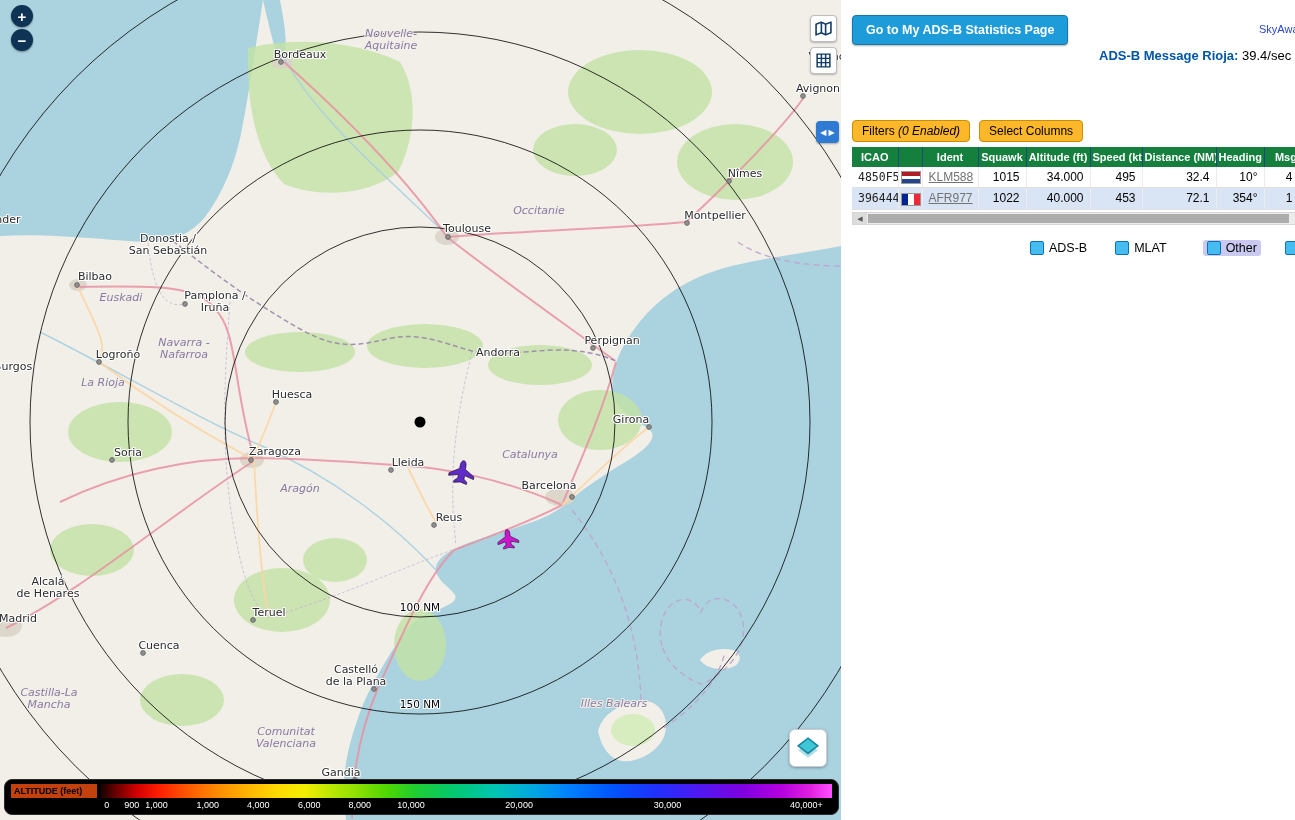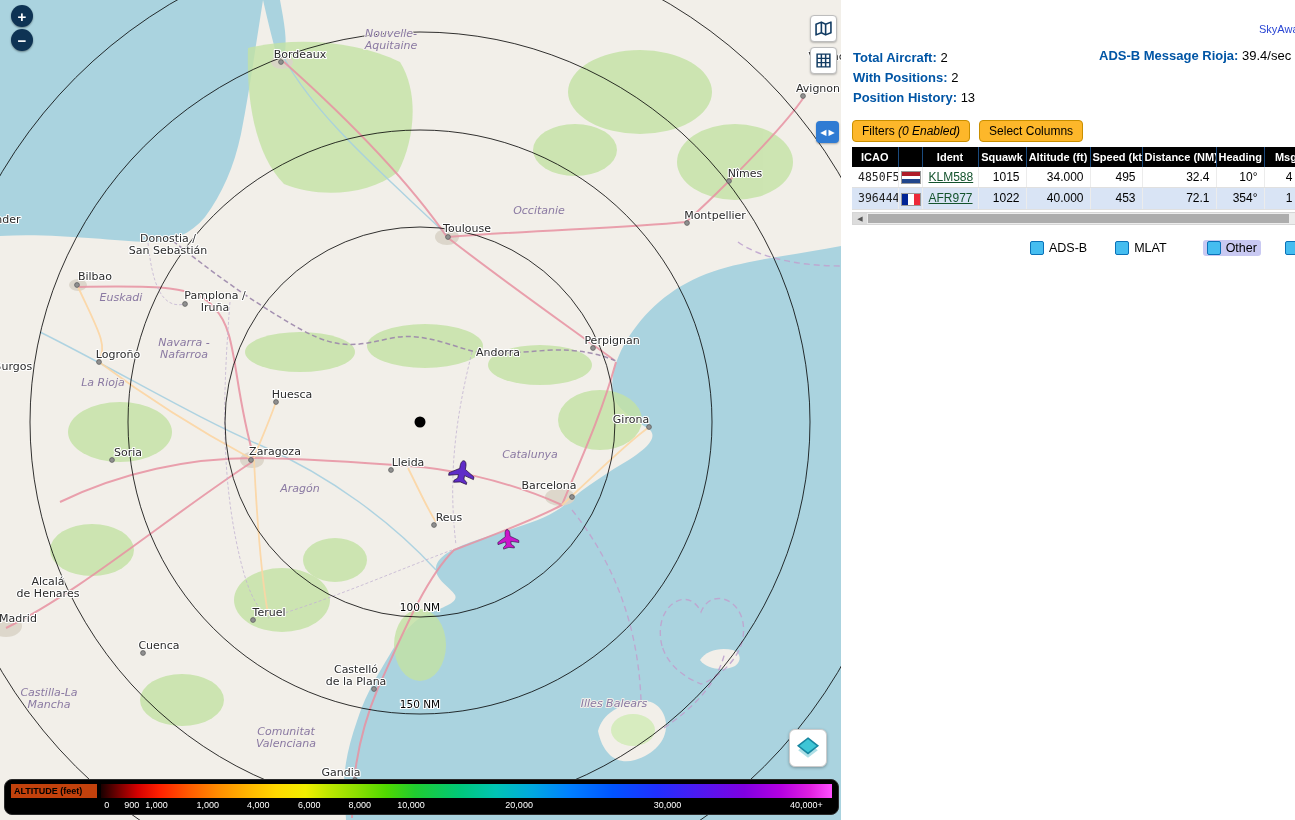--- a/index.html
+++ b/index.html
@@ -57,32 +57,32 @@
   .stat-label{color:#0055a5;font-weight:bold;}
   .stat-value{color:#000;}
 
   #filter-row{position:absolute;left:11px;top:120px;display:flex;gap:9px;}
   .orange-btn{background:#fdb72a;border:1px solid #c98f00;border-radius:4px;font-size:12px;
     color:#000;padding:3px 9px;cursor:pointer;white-space:nowrap;font-family:"Liberation Sans",sans-serif;}
   .orange-btn em{font-style:italic;}
 
   #table-wrap{position:absolute;left:11px;top:147px;width:443px;overflow:visible;}
   table{border-collapse:collapse;table-layout:fixed;width:462px;}
-  th{background:#000000;color:#fff;font-size:11px;font-weight:bold;padding:4px 2px;text-align:center;
+  th{background:#15803d;color:#fff;font-size:11px;font-weight:bold;padding:4px 2px;text-align:center;
     border-right:1px solid #1a4a7e;white-space:nowrap;overflow:hidden;cursor:pointer;}
   td{font-size:12px;color:#000;padding:3px 6px;border-bottom:1px solid #e0e0e0;
     border-right:1px solid #ececec;white-space:nowrap;overflow:hidden;}
   tbody tr:nth-child(odd){background:#ffffff;}
   tbody tr:nth-child(even){background:#d9e4f5;}
   tbody tr{cursor:pointer;}
   .c-icao{font-family:"DejaVu Sans Mono","Liberation Mono",monospace;font-size:11.5px;color:#222;}
   .c-flag{text-align:center;padding:3px 2px;}
   .num{text-align:right;}
   .ctr{text-align:center;}
-  td a{color:#14532d;}
+  td a{color:#737373;}
   .flag{display:inline-block;width:18px;height:11px;border:1px solid #999;vertical-align:middle;}
   .flag-nl{background:linear-gradient(180deg,#AE1C28 0 33%,#fff 33% 66%,#21468B 66% 100%);}
   .flag-fr{background:linear-gradient(90deg,#002395 0 33%,#fff 33% 66%,#ED2939 66% 100%);}
 
   #hscroll{position:absolute;left:11px;top:212px;width:450px;height:13px;background:#ececec;
     border:1px solid #d6d6d6;box-sizing:border-box;}
   #hscroll-arrow{position:absolute;left:0;top:0;bottom:0;width:14px;background:#dcdcdc;color:#555;
     font-size:7px;display:flex;align-items:center;justify-content:center;cursor:pointer;}
   #hscroll-thumb{position:absolute;left:15px;right:12px;top:1px;bottom:1px;background:#adadad;cursor:grab;}
 
@@ -283,36 +283,23 @@
           <span class="alt-tick" style="left: 42.4%;">10,000</span>
           <span class="alt-tick" style="left: 57.2%;">20,000</span>
           <span class="alt-tick" style="left: 77.5%;">30,000</span>
           <span class="alt-tick" style="left: 96.5%;">40,000+</span>
         </div>
     </div>
   </div>
 
   <div id="side-panel">
 
+    <button id="stats-page-btn">Go to My ADS-B Statistics Page</button>
     <a id="brand-link">SkyAware</a>
 
-    <div id="stats-left">
-      <div>
-        <span class="stat-label">Total Aircraft:</span>
-        <span class="stat-value">2</span>
-      </div>
-      <div>
-        <span class="stat-label">With Positions:</span>
-        <span class="stat-value">2</span>
-      </div>
-      <div>
-        <span class="stat-label">Position History:</span>
-        <span class="stat-value">13</span>
-      </div>
-    </div>
 
     <div id="rate-block">
       <span class="stat-label">ADS-B Message Rioja:</span>
       <span class="stat-value">39.4/sec</span>
     </div>
 
     <div id="filter-row">
       <button class="orange-btn"><span>Filters</span>&nbsp;<em>(0 Enabled)</em></button>
       <button class="orange-btn">Select Columns</button>
     </div>

